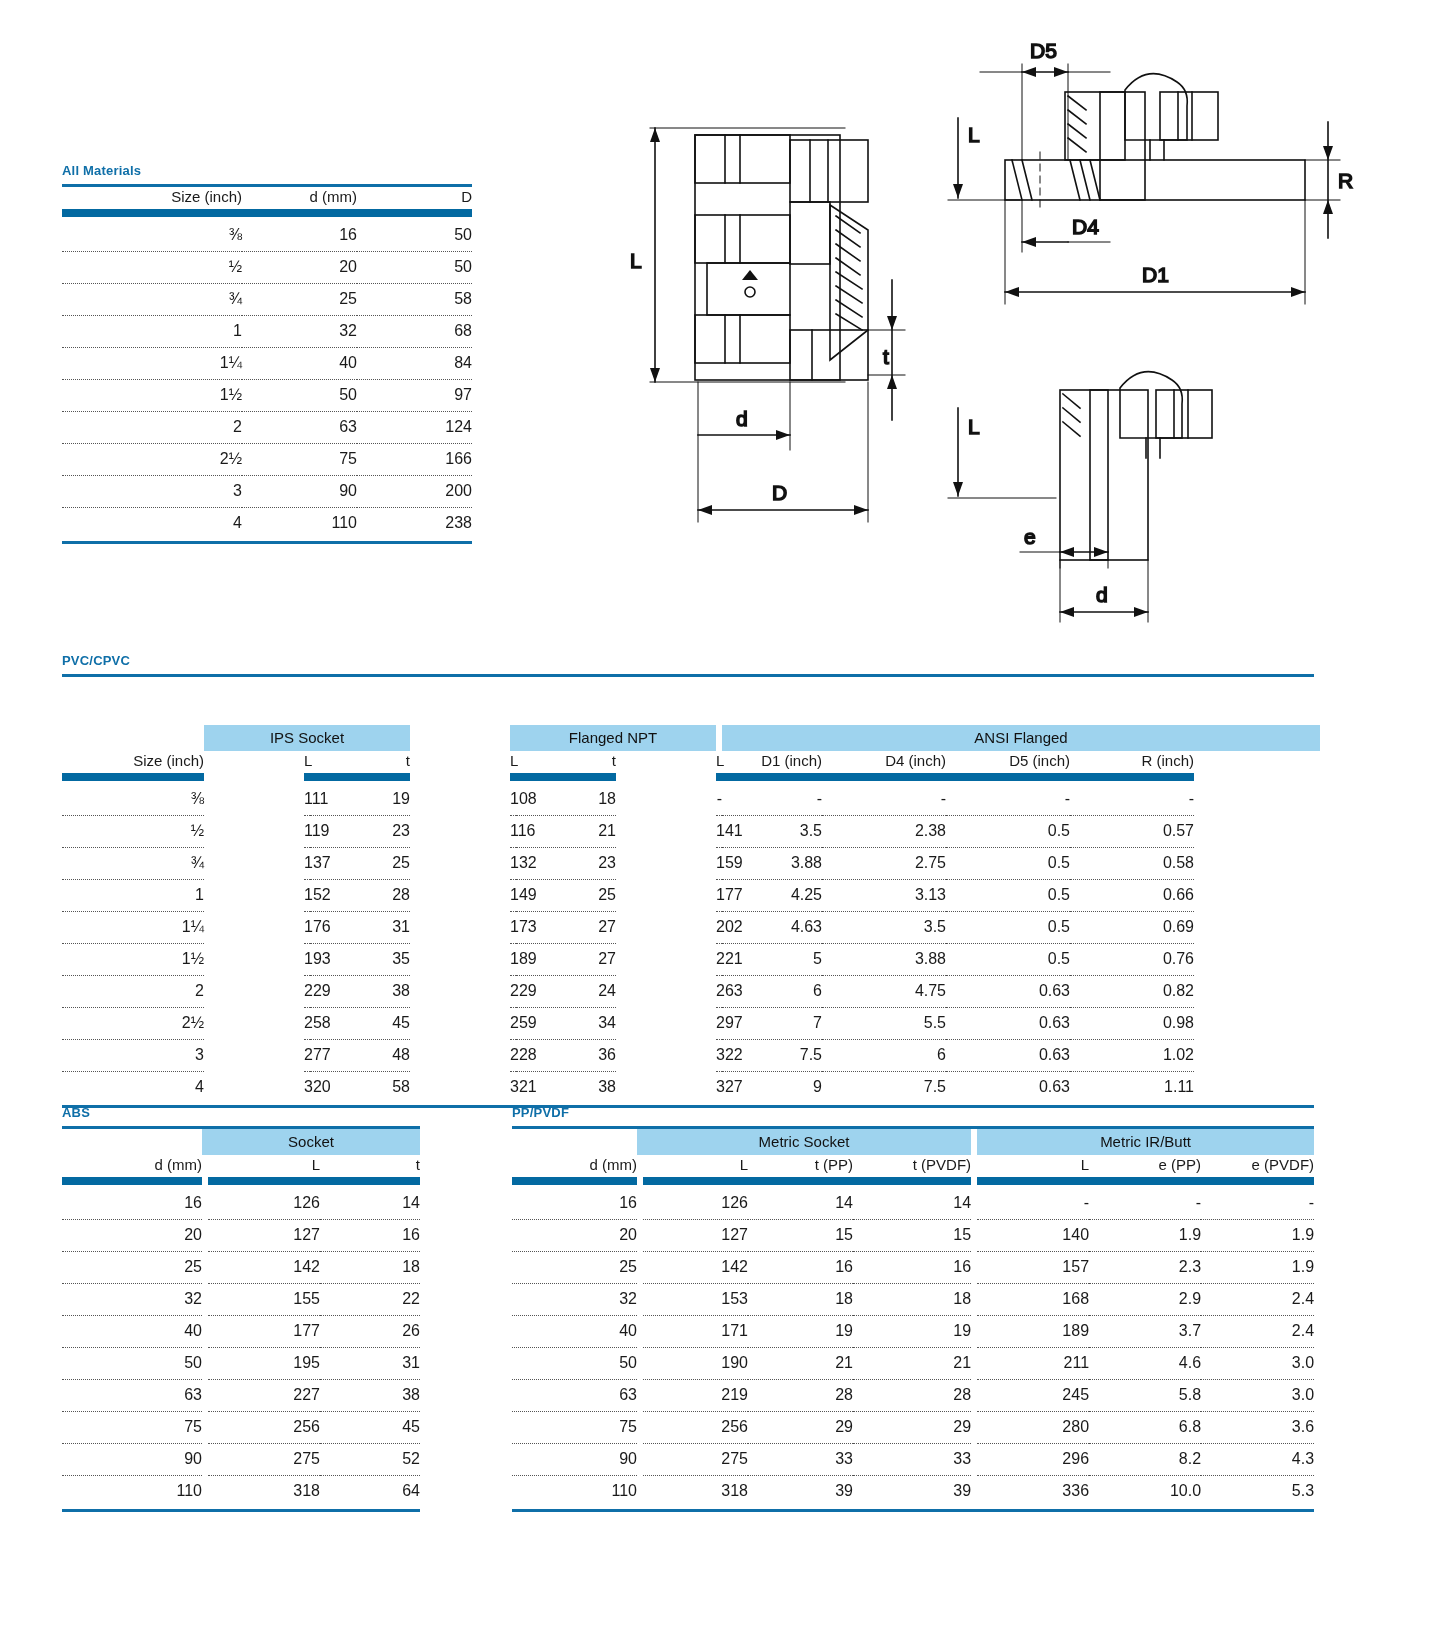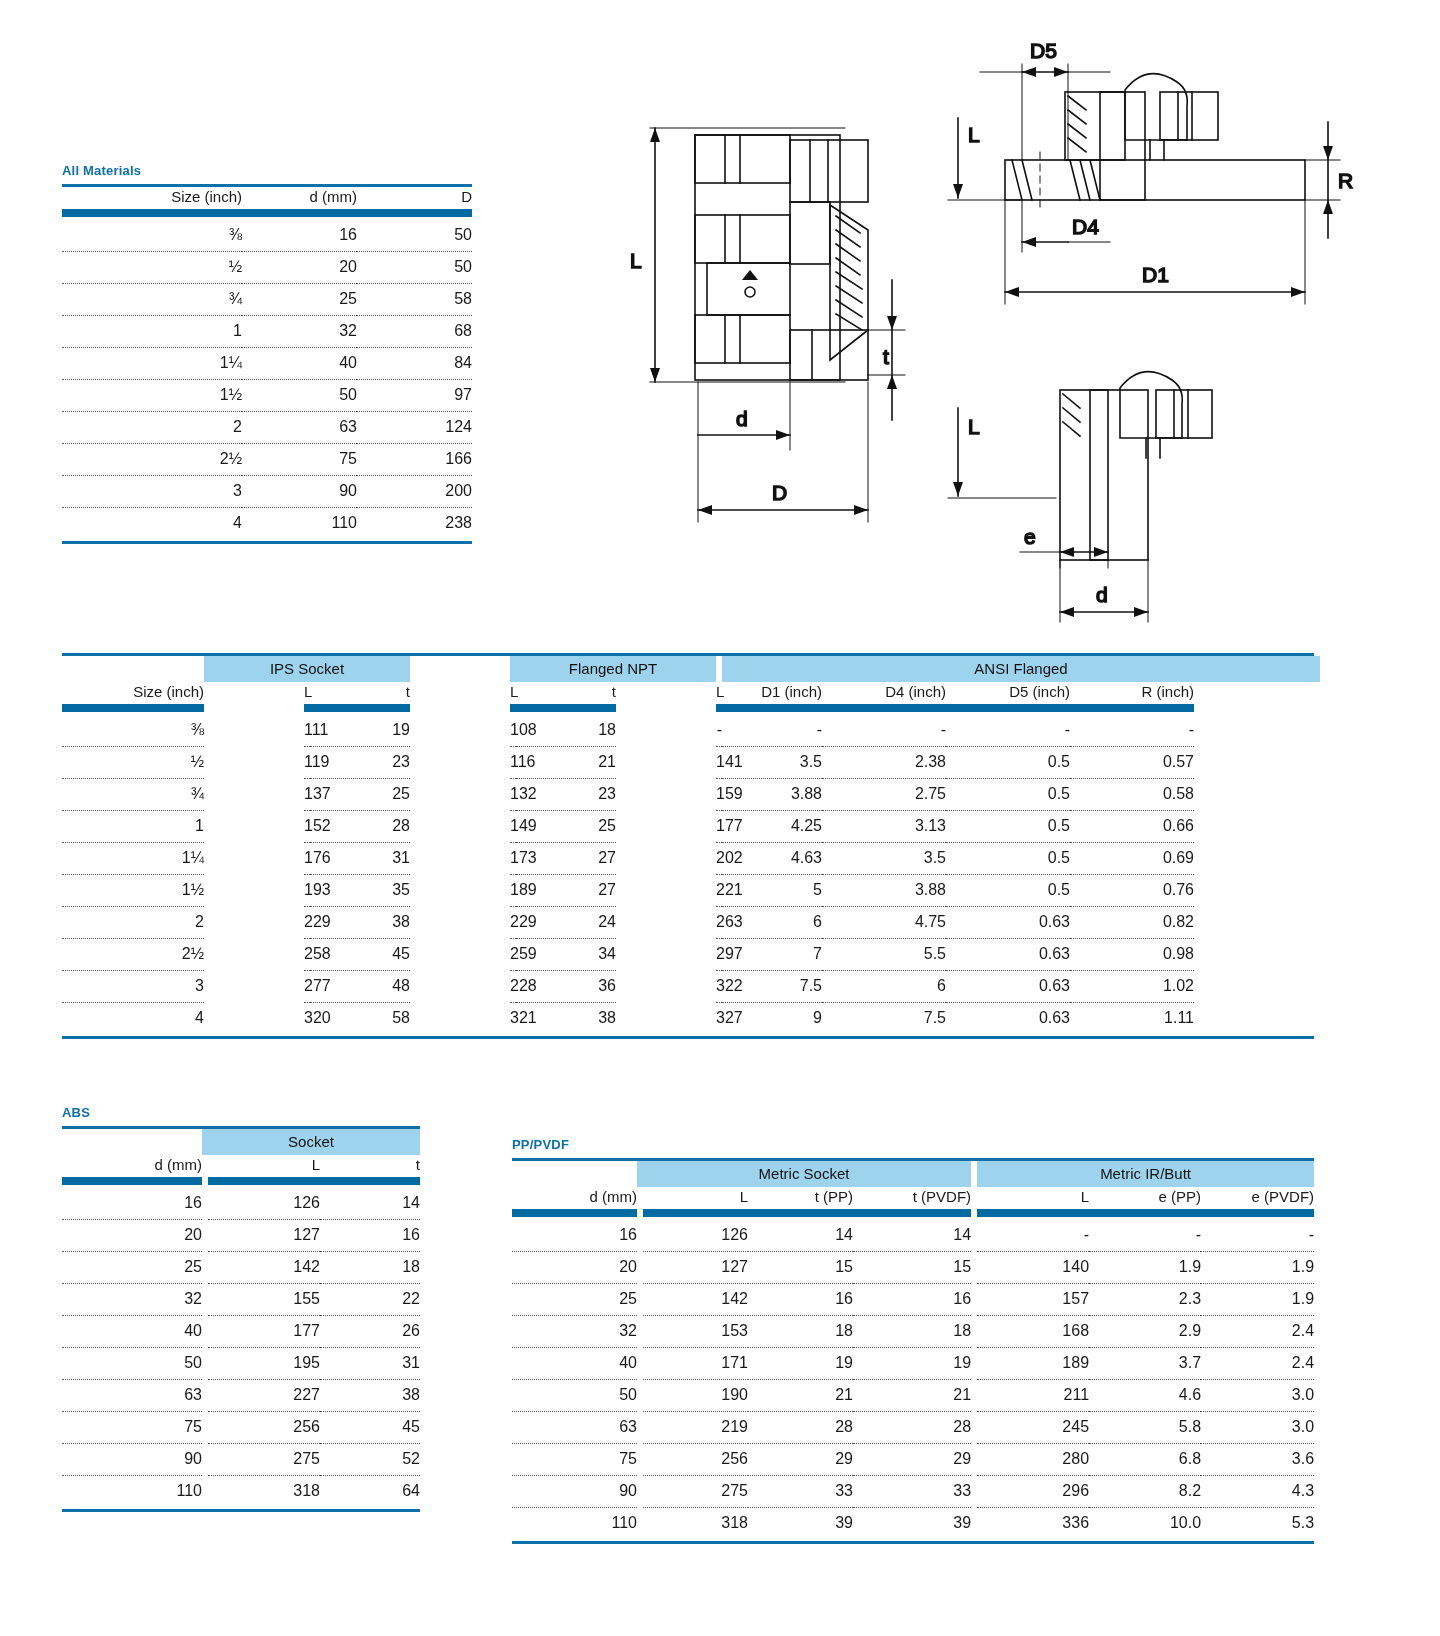--- a/index.html
+++ b/index.html
@@ -187,22 +187,23 @@
           <td class="v">4</td>
           <td class="v">110</td>
           <td class="v">238</td>
         </tr>
       </tbody>
     </table>
   <div class="botrule"></div>
 </div>
 
 <div class="block" id="blk-pvc" style="left:62px; top:653px; width:1252px;">
+  <div class="block-title">PVC/CPVC</div>
   <div class="toprule"></div>
-  <table class="dt" id="tbl-pvc" style="width:1252px;">
+  <table class="dt" id="tbl-pvc" style="width:1252px;margin-top:48px;">
       <colgroup>
         <col style="width:142px">
         <col style="width:100px">
         <col style="width:6px">
         <col style="width:100px">
         <col style="width:100px">
         <col style="width:6px">
         <col style="width:100px">
         <col style="width:100px">
         <col style="width:6px">
@@ -504,21 +505,21 @@
           <td class="v">110</td>
           <td class="v cellspace"></td>
           <td class="v">318</td>
           <td class="v">64</td>
         </tr>
       </tbody>
     </table>
   <div class="botrule"></div>
 </div>
 
-<div class="block" id="blk-pp" style="left:512px; top:1105px; width:802px;margin-top:32px;">
+<div class="block" id="blk-pp" style="left:512px; top:1105px; width:802px;">
   <div class="block-title">PP/PVDF</div>
   <div class="toprule"></div>
   <table class="dt" id="tbl-pp" style="width:802px;">
       <colgroup>
         <col style="width:125px">
         <col style="width:6px">
         <col style="width:105px">
         <col style="width:105px">
         <col style="width:118px">
         <col style="width:6px">

